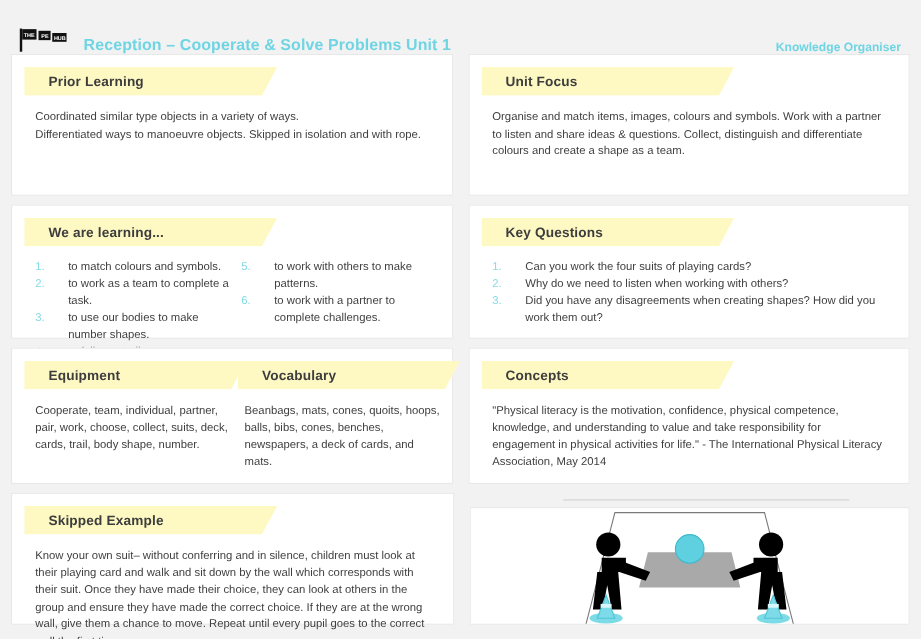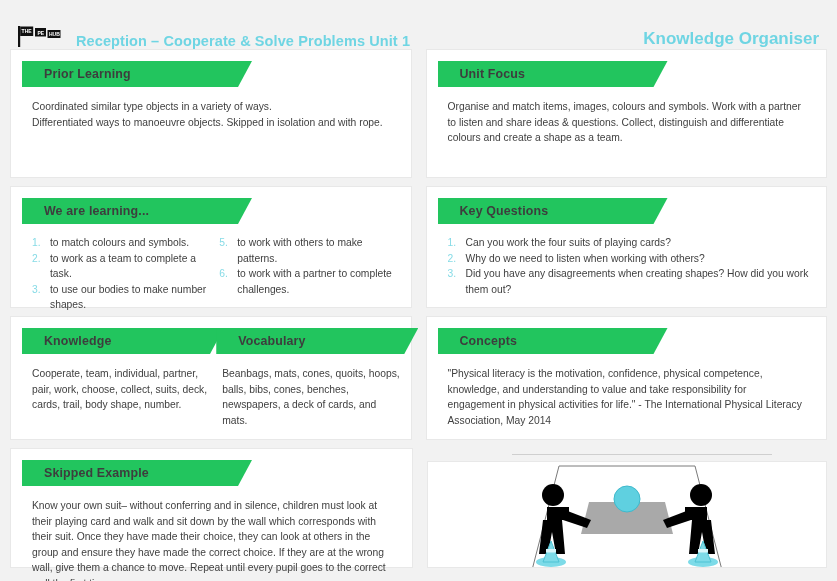--- a/index.html
+++ b/index.html
@@ -33,21 +33,21 @@
   }
   .doc-title {
     font-size: 14.5px;
     font-weight: bold;
     color: #6fd5e3;
     letter-spacing: .1px;
     white-space: nowrap;
   }
   .header-right {
     margin-left: auto;
-    font-size: 17px;
+    font-size: 11px;
     font-weight: bold;
     color: #6fd5e3;
     white-space: nowrap;
   }
 
   
   .board {
     padding: 0 10px;
     box-sizing: border-box;
   }
@@ -68,21 +68,21 @@
   .row-2 .card { height: 122px; }
   .row-3 .card { height: 124px; }
   .row-4 .card { height: 120px; }
 
   
   .ribbon-wrap {
     padding: 11px 0 0 11px;
   }
   .ribbon {
     display: inline-block;
-    background: #22c55e;
+    background: #fef9c3;
     color: #3d3d3d;
     font-size: 12.4px;
     font-weight: bold;
     letter-spacing: .15px;
     line-height: 20px;
     padding: 3px 34px 3px 22px;
     -webkit-clip-path: polygon(0 0, 100% 0, calc(100% - 14px) 100%, 0 100%);
     clip-path: polygon(0 0, 100% 0, calc(100% - 14px) 100%, 0 100%);
   }
   .ribbon.w-wide { min-width: 174px; }
@@ -111,21 +111,21 @@
     font-size: 10.3px;
     line-height: 15.6px;
     color: #3f3f3f;
     margin-bottom: 0;
   }
   .li .num {
     color: #86dbe6;
     flex: 0 0 18px;
     text-align: left;
   }
-  .li .txt { flex: 1 1 auto; }
+  .li .txt { flex: 1 1 auto; margin-left: 12px; }
 
   
   .split-ribbons {
     display: flex;
     padding: 11px 0 0 11px;
   }
   .split-ribbons .half {
     flex: 1 1 0;
     min-width: 0;
   }
@@ -281,21 +281,21 @@
         </div>
       </div>
     </div>
   </div>
 
   <div class="row row-3">
 
     <div class="card">
       <div class="split-ribbons">
         <div class="half">
-          <div class="ribbon">Knowledge</div>
+          <div class="ribbon">Equipment</div>
         </div>
         <div class="half">
           <div class="ribbon">Vocabulary</div>
         </div>
       </div>
       <div class="split-body">
         <div class="col">
           <p>Cooperate, team, individual, partner, pair, work, choose, collect, suits, deck, cards, trail, body shape, number.</p>
         </div>
         <div class="col">

